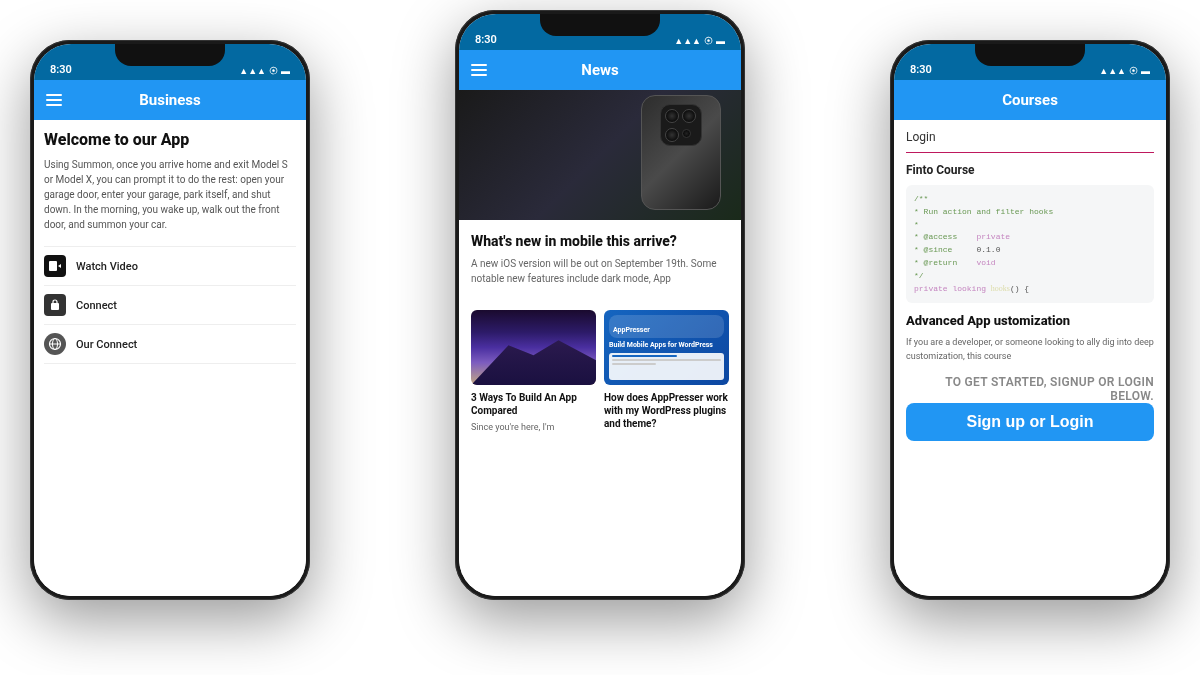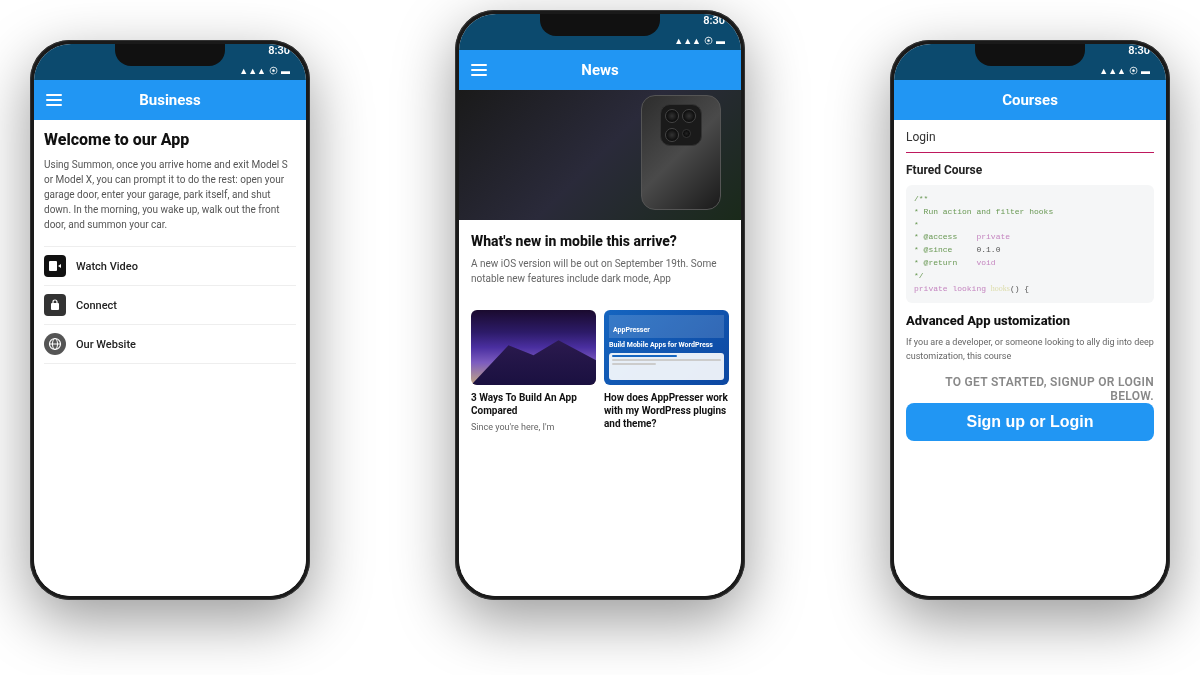--- a/index.html
+++ b/index.html
@@ -77,27 +77,26 @@
       border-radius: 0 0 16px 16px;
       z-index: 10;
     }
 
     
     .status-bar {
       position: absolute;
       top: 0;
       left: 0; right: 0;
       height: 36px;
-      background: #0c4a6e;
+      background: #0369a1;
       display: flex;
       align-items: flex-end;
       padding: 0 16px 4px;
       justify-content: space-between;
       z-index: 5;
-      flex-direction: column;
     }
 
     .status-time {
       font-size: 11px;
       font-weight: 600;
       color: #fff;
     }
 
     .status-icons {
       display: flex;
@@ -457,21 +456,21 @@
 
     .news-card-img-apppresser {
       background: linear-gradient(135deg, #1565c0 0%, #0d47a1 100%);
       display: flex;
       flex-direction: column;
       padding: 5px;
     }
 
     .ap-logo {
       background: rgba(255,255,255,0.15);
-      border-radius: 0;
+      border-radius: 8px;
       padding: 2px 4px;
       margin-bottom: 3px;
     }
 
     .ap-logo-text {
       font-size: 7px;
       color: #fff;
       font-weight: 700;
     }
 
@@ -633,21 +632,21 @@
             <span>Connect</span>
           </div>
           <div class="menu-item">
             <div class="menu-item-icon globe">
               <svg width="14" height="14" viewBox="0 0 14 14">
                   <circle cx="7" cy="7" r="5.5" stroke="white" stroke-width="1.2" fill="none"></circle>
                   <ellipse cx="7" cy="7" rx="2.5" ry="5.5" stroke="white" stroke-width="1" fill="none"></ellipse>
                   <line x1="1.5" y1="7" x2="12.5" y2="7" stroke="white" stroke-width="1"></line>
                 </svg>
             </div>
-            <span>Our Website</span>
+            <span>Our Connect</span>
           </div>
         </div>
       </div>
     </div>
   </div>
 </div>
 
 <div class="phone phone-center">
   <div class="phone-inner">
     <div class="phone-screen">
@@ -731,21 +730,21 @@
         </div>
       </div>
       <div class="nav-bar">
         <span class="nav-bar-title">Courses</span>
       </div>
       <div class="content right-content">
         <div class="courses-login">
           <span>Login</span>
         </div>
         <div class="featured-label">
-          <span>F</span><span>tured Course</span>
+          <span>F</span><span>into Course</span>
         </div>
         <div class="code-block">
           <div><span class="code-comment">/**</span></div>
           <div><span class="code-comment"> * Run action and filter hooks</span></div>
           <div><span class="code-comment"> *</span></div>
           <div><span class="code-comment"> * @access &nbsp;&nbsp;&nbsp;</span><span class="code-keyword">private</span></div>
           <div><span class="code-comment"> * @since &nbsp;&nbsp;&nbsp;&nbsp;</span><span>0.1.0</span></div>
           <div><span class="code-comment"> * @return &nbsp;&nbsp;&nbsp;</span><span class="code-keyword">void</span></div>
           <div><span class="code-comment"> */</span></div>
           <div><span class="code-keyword">private looking</span> <span class="code-function">hooks</span>() {</div>

